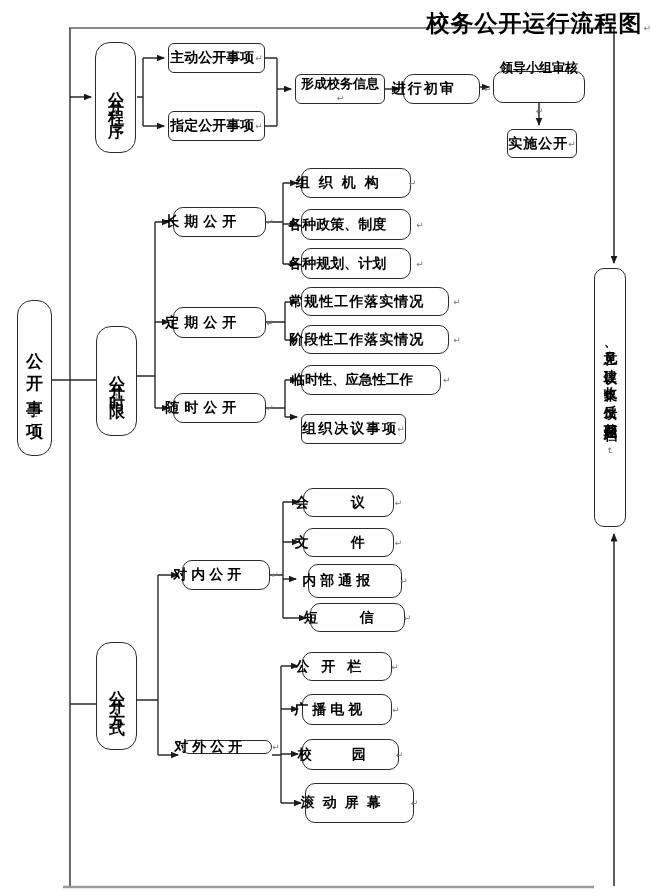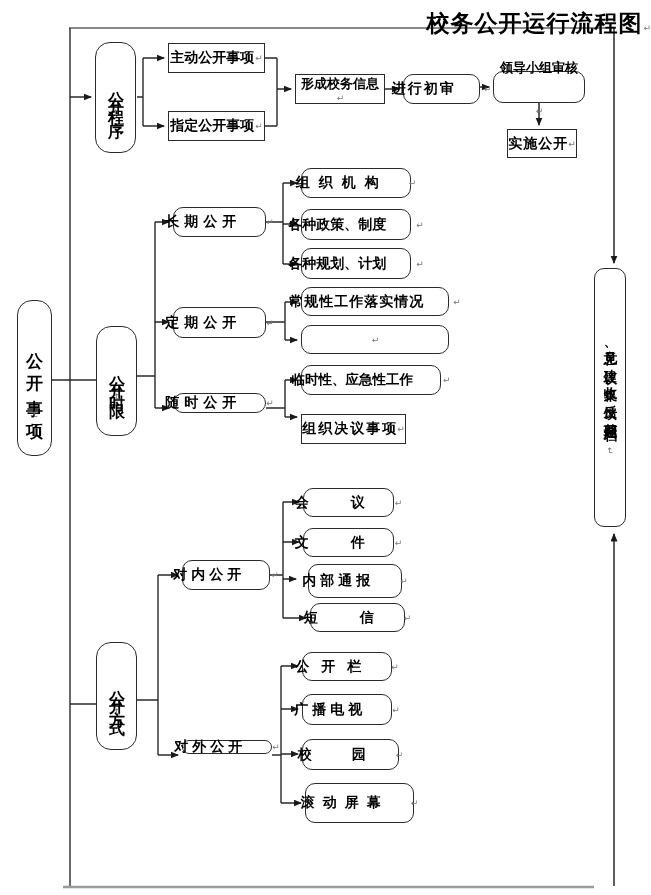--- a/index.html
+++ b/index.html
@@ -16,21 +16,21 @@
     position:absolute;left:0;top:8px;width:651px;height:26px;z-index:2;
     text-align:right;font-weight:bold;font-size:23px;letter-spacing:1px;color:#000;
   }
   .node{
     position:absolute;z-index:1;background:#fff;border:1.6px solid #2b2b2b;
     display:flex;align-items:center;justify-content:center;
     font-weight:bold;color:#000;font-size:14px;box-sizing:border-box;
     white-space:nowrap;
   }
   .node .t{letter-spacing:var(--ls,0px);margin-right:calc(-1 * var(--ls,0px));}
-  .r8{border-radius:0;}
+  .r8{border-radius:6px;}
   .r10{border-radius:10px;gap:29px;}
   .r14{border-radius:15px;}
   .v{writing-mode:vertical-rl;font-size:16px;}
   .v .t{margin-right:0;margin-bottom:calc(-1 * var(--ls,0px));}
   .fs13{font-size:13px;flex-direction:column;}
   .fs135{font-size:13.5px;}
   .crlf{
     font-family:"DejaVu Sans",sans-serif;font-weight:normal;
     font-size:9px;color:#777;margin-left:1px;letter-spacing:0;
   }
@@ -134,41 +134,42 @@
       <span class="crlf">↵</span>
     </div>
   <div class="node r10" style="left:173px;top:207px;width:93px;height:30px;--ls:5px">
       <span class="t">长期公开</span>
       <span class="crlf">↵</span>
     </div>
   <div class="node r10" style="left:173px;top:307px;width:93px;height:31px;--ls:5px">
       <span class="t">定期公开</span>
       <span class="crlf">↵</span>
     </div>
-  <div class="node r10" style="left:173px;top:393px;width:93px;height:20px;--ls:5px">
+  <div class="node r10" style="left:173px;top:393px;width:93px;height:30px;--ls:5px">
       <span class="t">随时公开</span>
       <span class="crlf">↵</span>
     </div>
   <div class="node r10" style="left:301px;top:168px;width:110px;height:30px;--ls:9px">
       <span class="t">组织机构</span>
       <span class="crlf">↵</span>
     </div>
   <div class="node r10" style="left:301px;top:209px;width:110px;height:31px">
       <span class="t">各种政策、制度</span>
       <span class="crlf">↵</span>
     </div>
   <div class="node r10" style="left:301px;top:248px;width:110px;height:31px">
       <span class="t">各种规划、计划</span>
       <span class="crlf">↵</span>
     </div>
   <div class="node r10" style="left:301px;top:287px;width:148px;height:29px;--ls:1px">
       <span class="t">常规性工作落实情况</span>
       <span class="crlf">↵</span>
     </div>
   <div class="node r10" style="left:301px;top:325px;width:148px;height:29px;--ls:1px">
+      <span class="t">阶段性工作落实情况</span>
       <span class="crlf">↵</span>
     </div>
   <div class="node r10 fs135" style="left:301px;top:365px;width:140px;height:30px">
       <span class="t">临时性、应急性工作</span>
       <span class="crlf">↵</span>
     </div>
   <div class="node r8" style="left:301px;top:414px;width:105px;height:30px;--ls:2px">
       <span class="t">组织决议事项</span>
       <span class="crlf">↵</span>
     </div>

